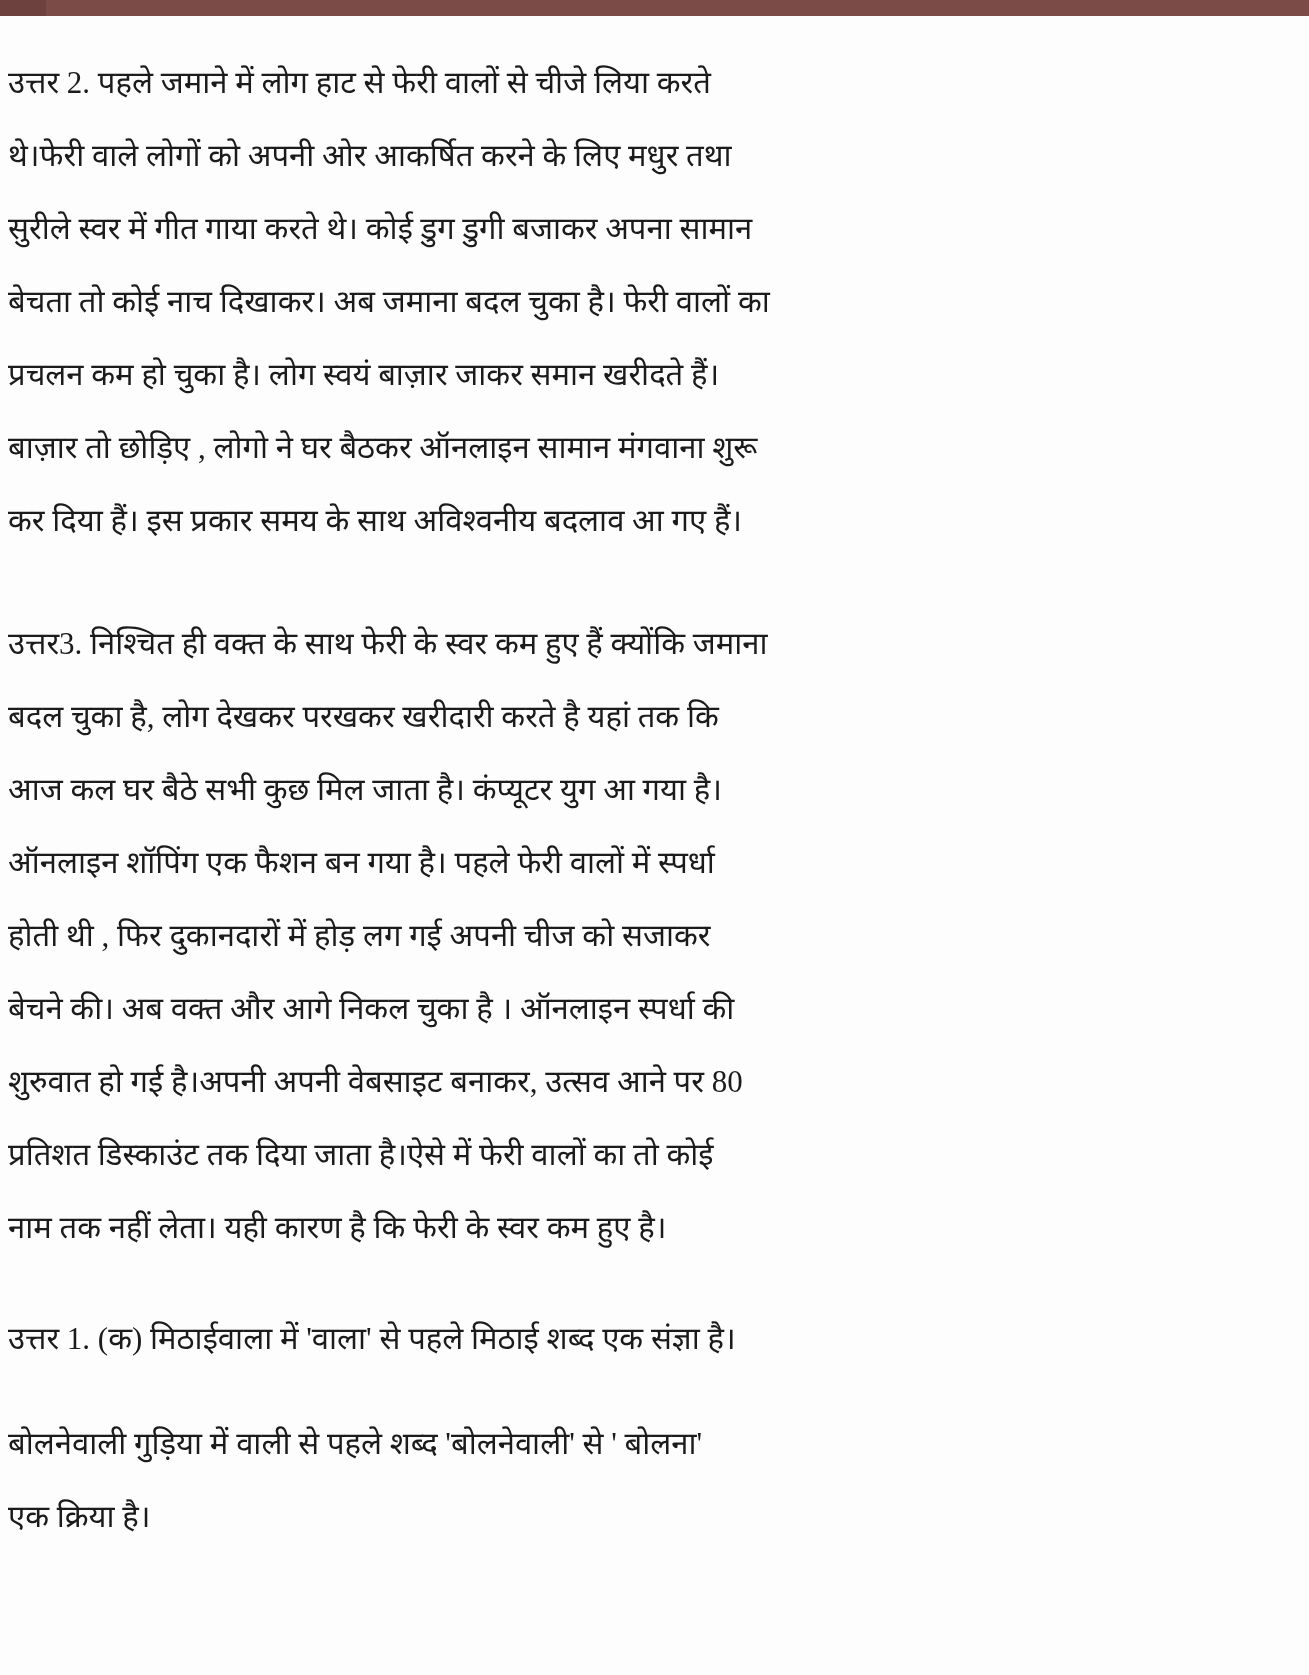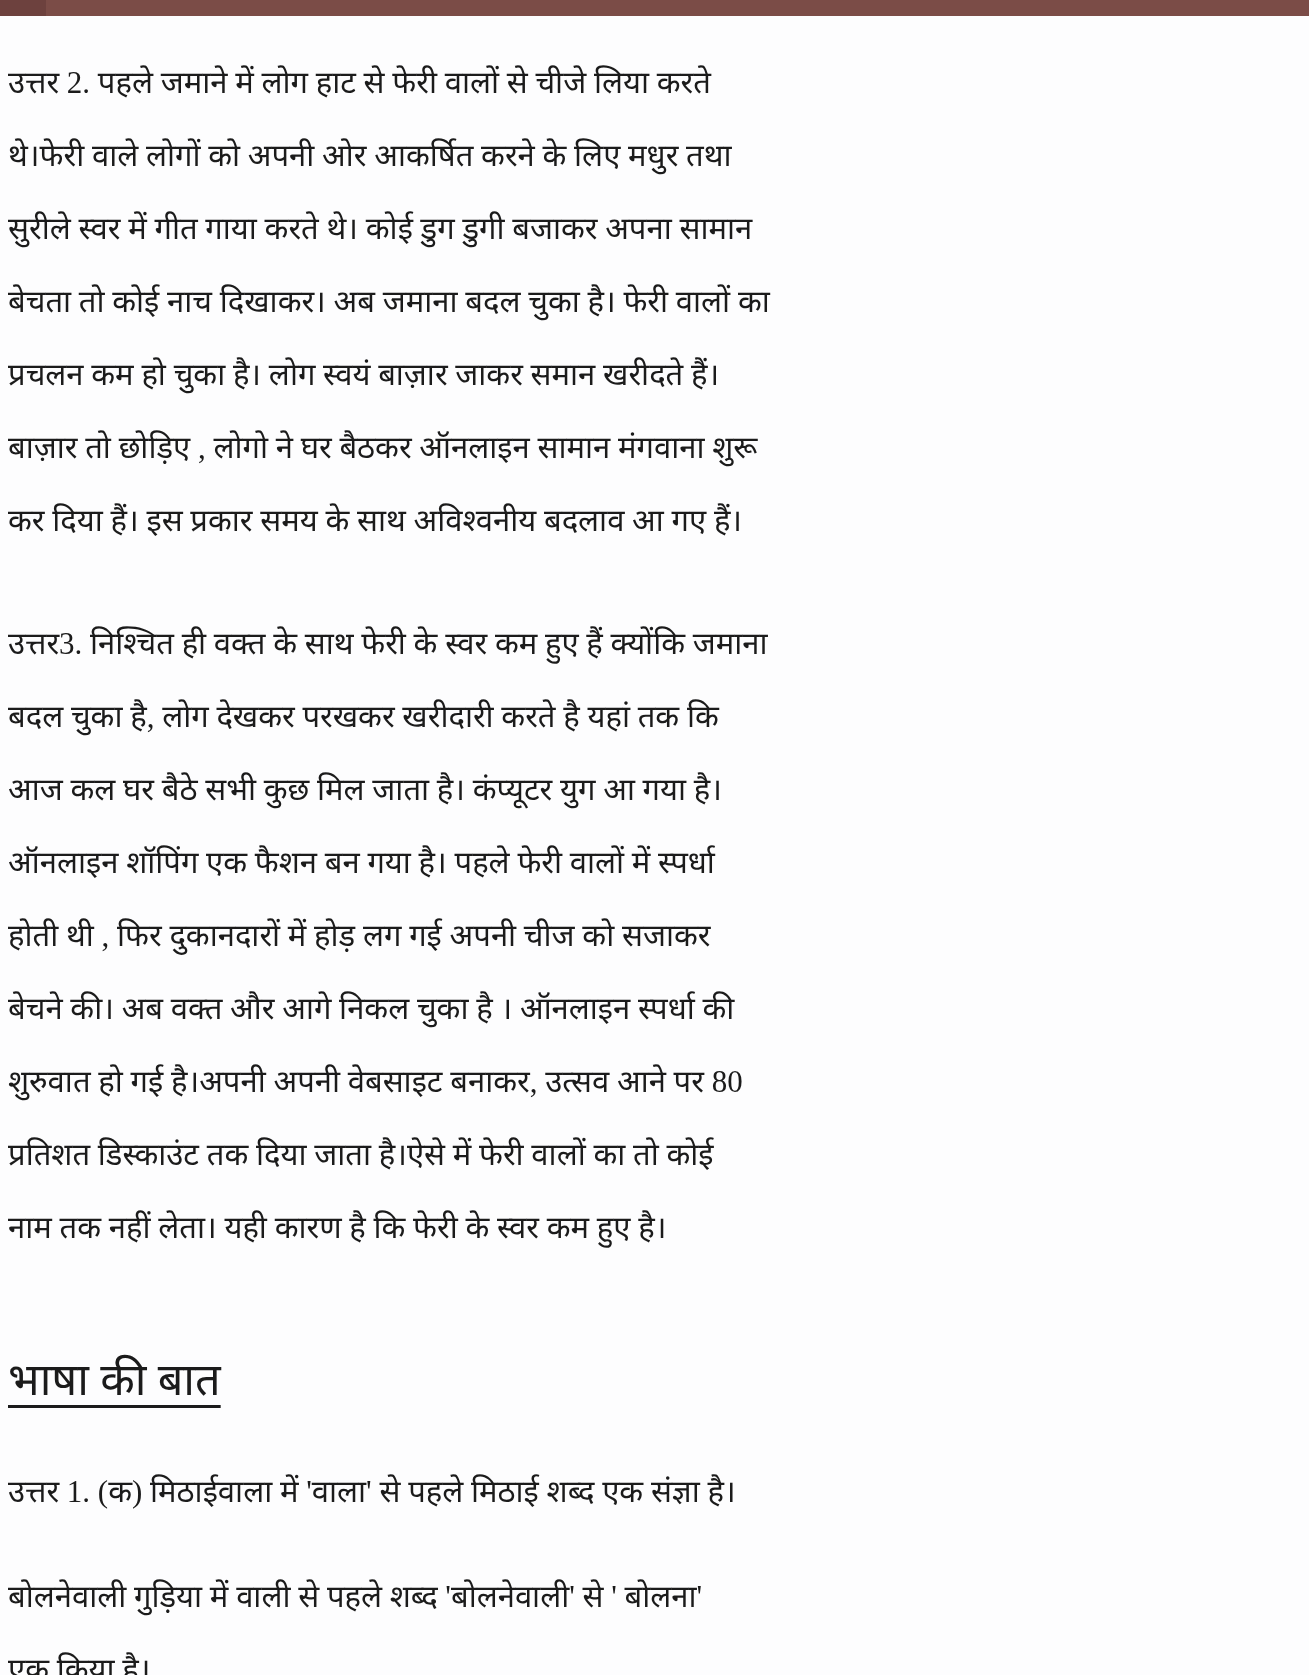--- a/index.html
+++ b/index.html
@@ -67,19 +67,18 @@
   <div class="para para-answer3">उत्तर3. निश्चित ही वक्त के साथ फेरी के स्वर कम हुए हैं क्योंकि जमाना
 बदल चुका है, लोग देखकर परखकर खरीदारी करते है यहां तक कि
 आज कल घर बैठे सभी कुछ मिल जाता है। कंप्यूटर युग आ गया है।
 ऑनलाइन शॉपिंग एक फैशन बन गया है। पहले फेरी वालों में स्पर्धा
 होती थी , फिर दुकानदारों में होड़ लग गई अपनी चीज को सजाकर
 बेचने की। अब वक्त और आगे निकल चुका है । ऑनलाइन स्पर्धा की
 शुरुवात हो गई है।अपनी अपनी वेबसाइट बनाकर, उत्सव आने पर 80
 प्रतिशत डिस्काउंट तक दिया जाता है।ऐसे में फेरी वालों का तो कोई
 नाम तक नहीं लेता।  यही कारण है कि फेरी के स्वर कम हुए है।</div>
 
-  <div class="section-heading">भाषा की बात</div>
 
   <div class="para para-answer1a">उत्तर 1. (क)  मिठाईवाला  में 'वाला' से पहले मिठाई शब्द एक संज्ञा है।</div>
 
   <div class="para para-answer1b">बोलनेवाली  गुड़िया में वाली से  पहले शब्द  'बोलनेवाली'  से ' बोलना'
 एक क्रिया है।</div>
 </div>
 
 </body></html>

